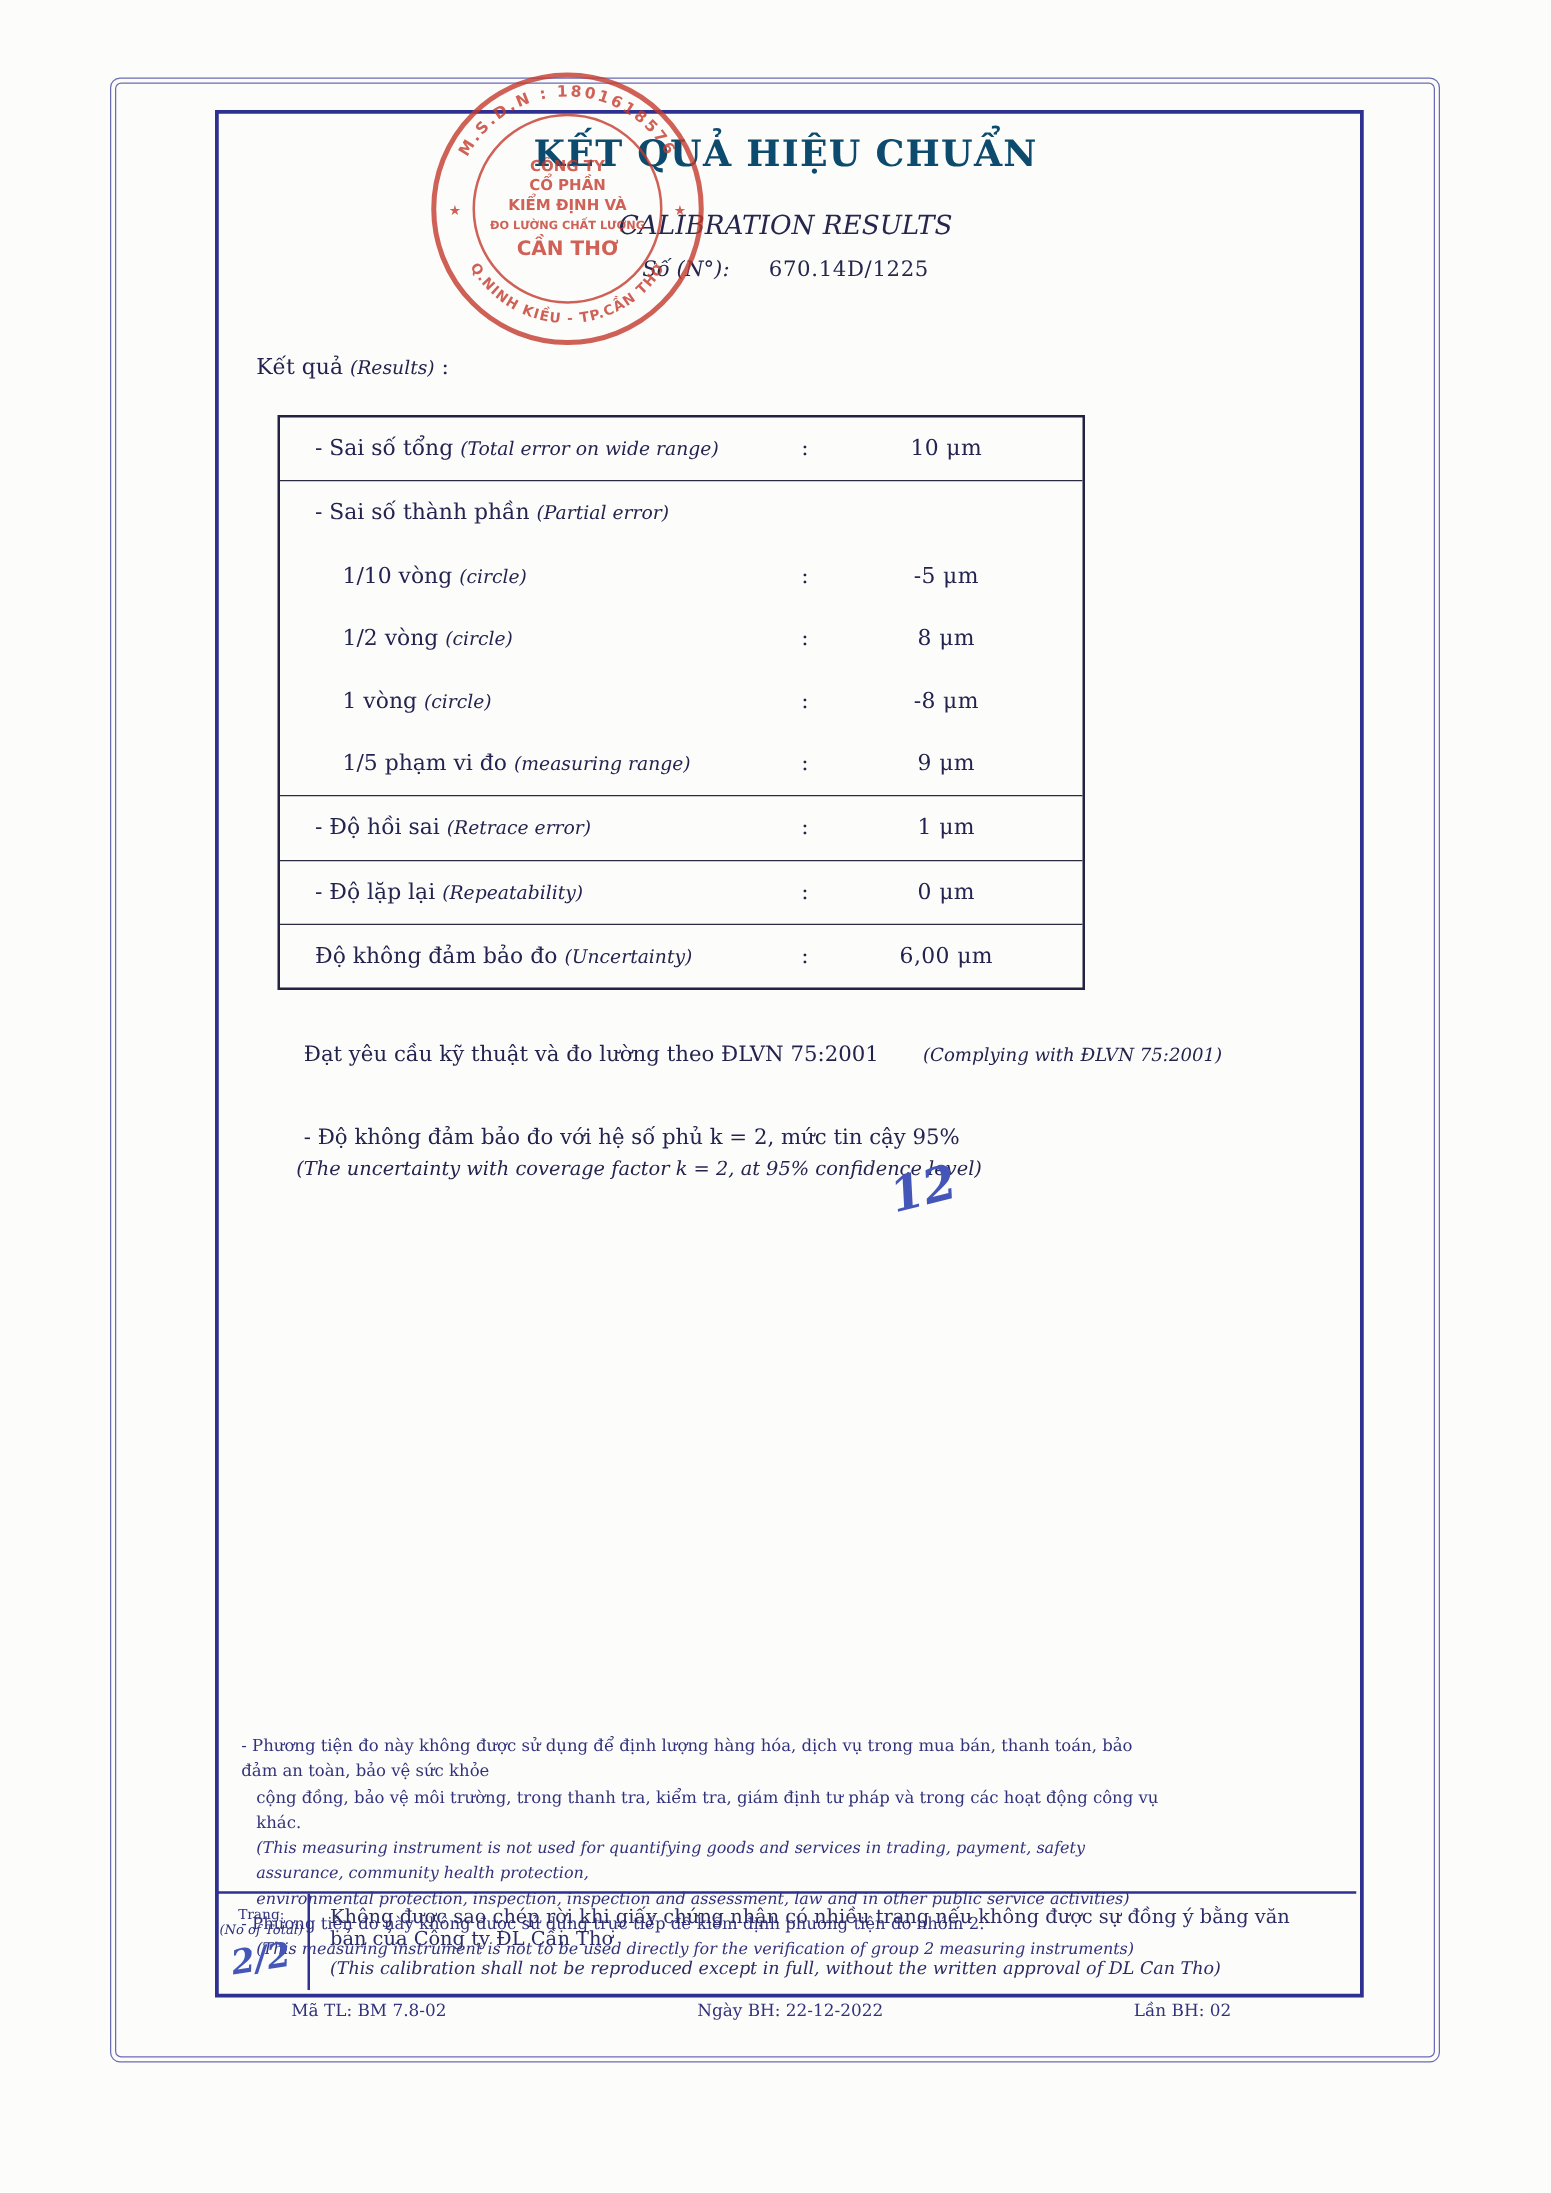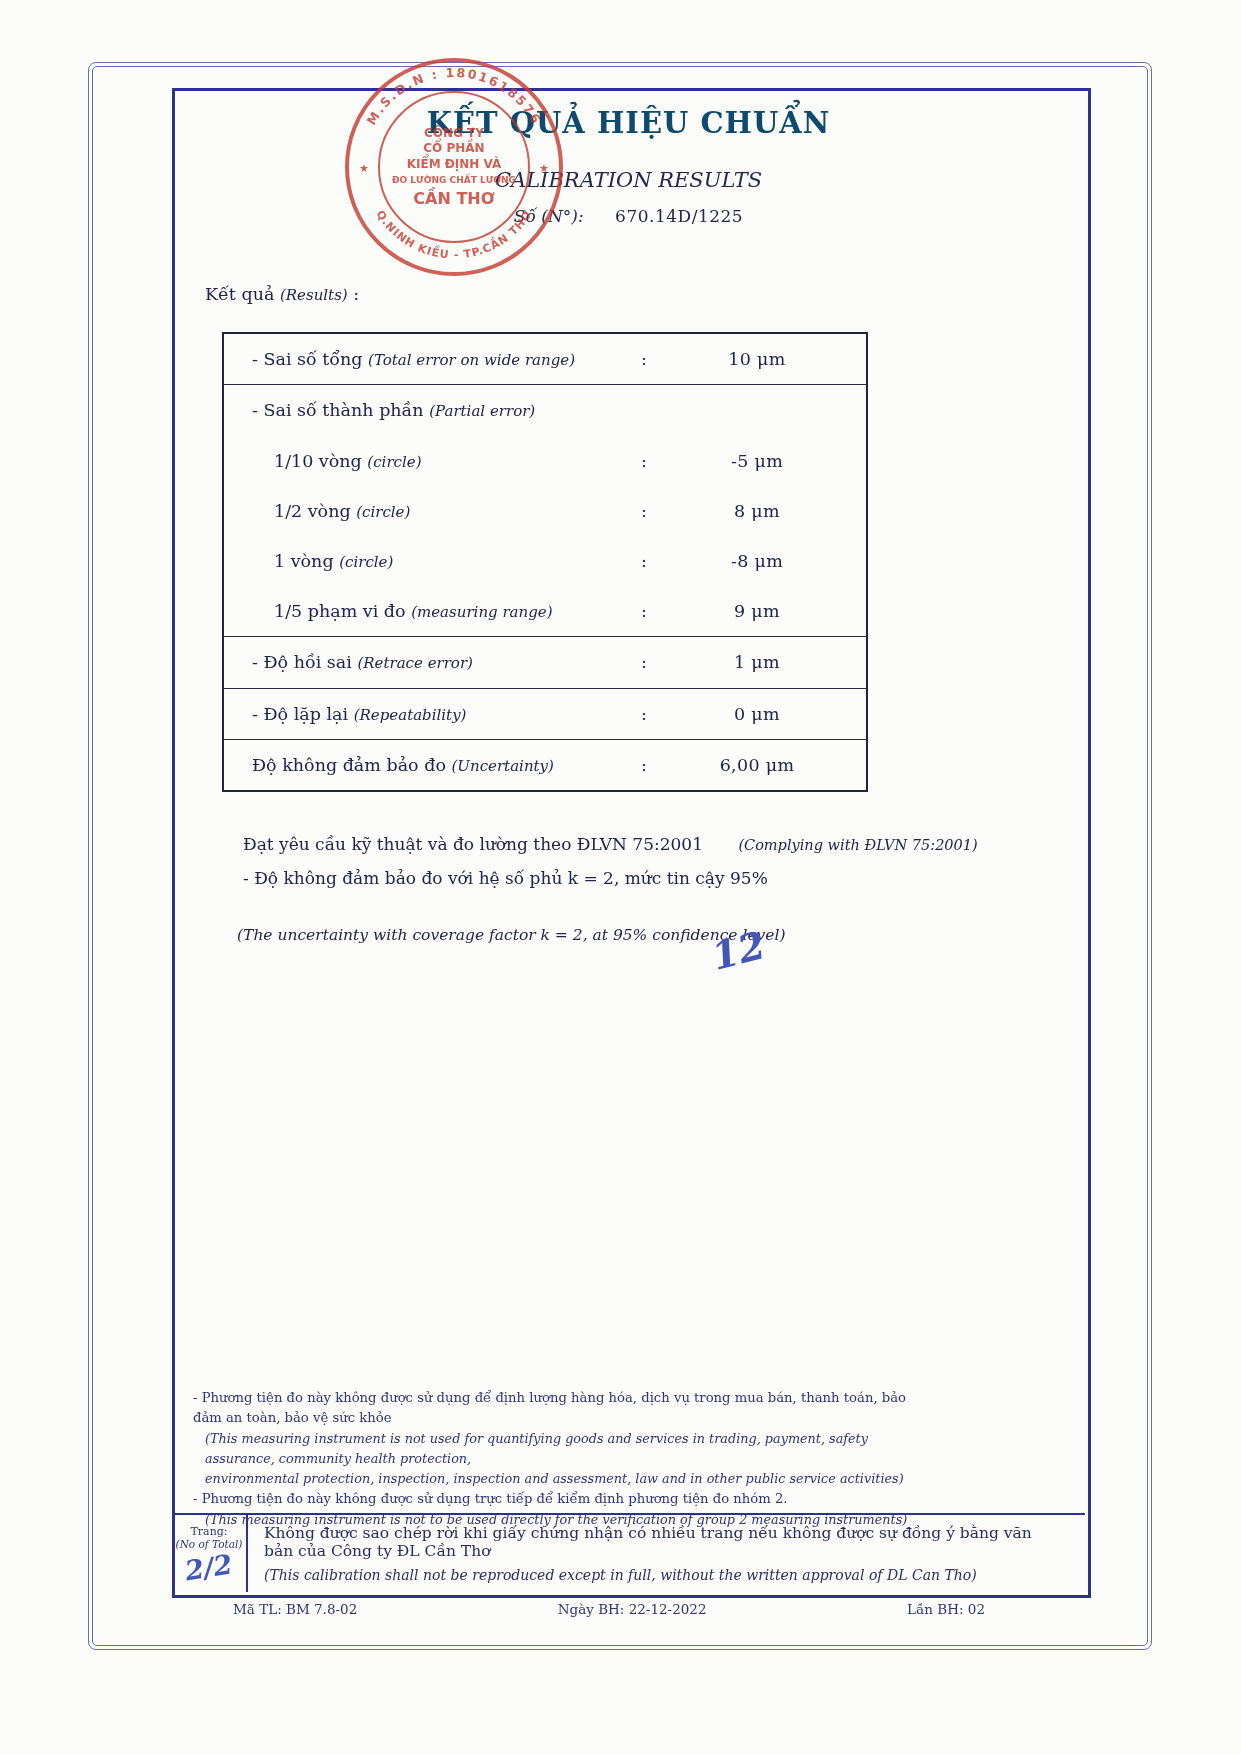--- a/index.html
+++ b/index.html
@@ -38,21 +38,21 @@
   .trow .tlabel{width:372px;box-sizing:border-box;}
   .trow.indent{padding-left:50px;}
   .trow.indent .tlabel{width:350px;}
   .trow .en{font-style:italic;font-size:15px;}
   .trow .tcolon{width:40px;text-align:center;}
   .trow .tvalue{width:186px;text-align:center;letter-spacing:.3px;}
 
   
   .stmt-comply{position:absolute;left:243px;top:834px;font-size:17px;}
   .stmt-comply .en{font-style:italic;font-size:14.5px;margin-left:30px;}
-  .stmt-unc{position:absolute;left:243px;top:868px;font-size:17px;}
+  .stmt-unc{position:absolute;left:243px;top:900px;font-size:17px;}
   .stmt-unc-en{position:absolute;left:237px;top:926px;font-size:15.5px;font-style:italic;}
   .hand-mark{position:absolute;left:712px;top:928px;font-size:38px;font-style:italic;
     color:#4457b8;transform:rotate(-14deg);font-weight:bold;}
 
   
   .footnotes{position:absolute;left:193px;top:1388px;width:740px;font-size:13.2px;
     line-height:20.3px;color:#31317c;}
   .fn-en{font-style:italic;font-size:12.8px;}
   .fn-ind{padding-left:12px;}
 
@@ -171,20 +171,21 @@
   <div class="stmt-comply">
     <span>Đạt yêu cầu kỹ thuật và đo lường theo ĐLVN 75:2001</span>
     <span class="en">(Complying with ĐLVN 75:2001)</span>
   </div>
   <div class="stmt-unc">- Độ không đảm bảo đo với hệ số phủ k = 2, mức tin cậy 95%</div>
   <div class="stmt-unc-en">(The uncertainty with coverage factor k = 2, at 95%  confidence level)</div>
   <div class="hand-mark">12</div>
 
   <div class="footnotes">
     <div class="fn-vi">- Phương tiện đo này không được sử dụng để định lượng hàng hóa, dịch vụ trong mua bán, thanh toán, bảo đảm an toàn, bảo vệ sức khỏe</div>
+    <div class="fn-vi fn-ind">cộng đồng, bảo vệ môi trường, trong thanh tra, kiểm tra, giám định tư pháp và trong các hoạt động công vụ khác.</div>
     <div class="fn-en fn-ind">(This measuring instrument is not used for quantifying goods and services in trading, payment, safety assurance, community health protection,</div>
     <div class="fn-en fn-ind">environmental protection, inspection, inspection and assessment, law and in other public service activities)</div>
     <div class="fn-vi">- Phương tiện đo này không được sử dụng trực tiếp để kiểm định phương tiện đo nhóm 2.</div>
     <div class="fn-en fn-ind">(This measuring instrument is not to be used directly for the verification of group 2 measuring instruments)</div>
   </div>
 
   <div class="footer-box">
     <div class="fb-left">
       <span class="t1">Trang:</span>
       <span class="t2">(No of Total)</span>

